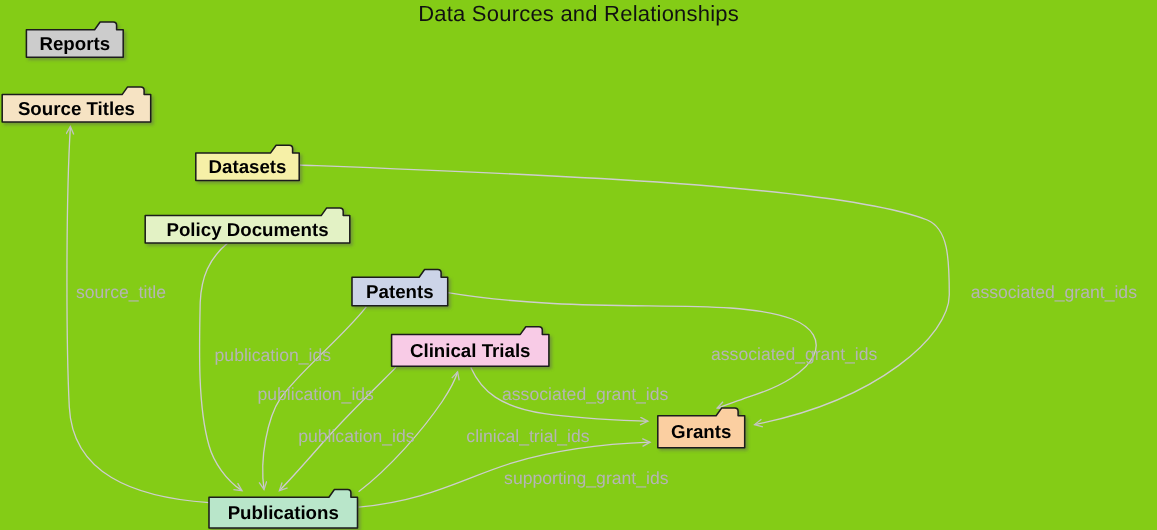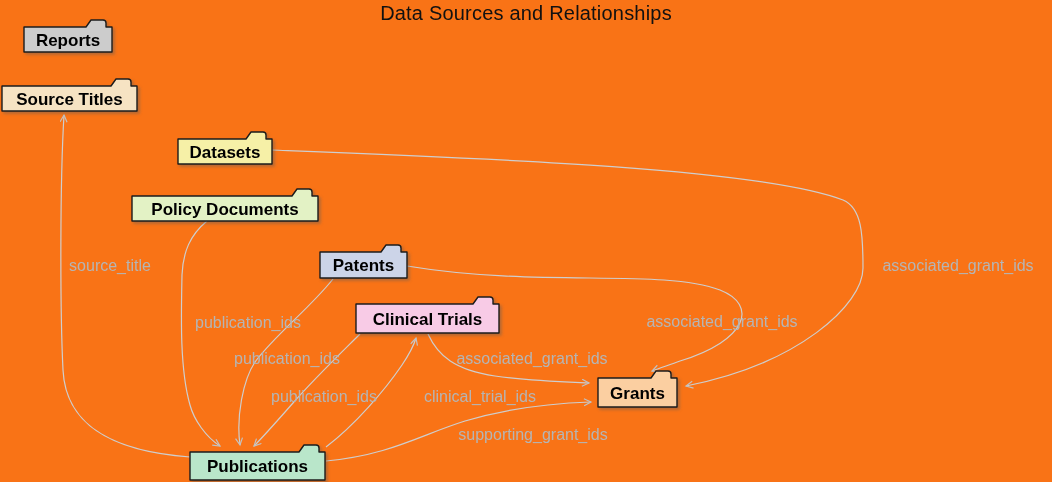--- a/index.html
+++ b/index.html
@@ -1,16 +1,16 @@
 <!DOCTYPE html>
 <html><head>
 <meta charset="utf-8">
 <style>
   html,body{margin:0;padding:0;background:#ffffff;}
-  .canvas{position:relative;width:1052px;height:482px;background:#f97316;overflow:hidden;
+  .canvas{position:relative;width:1052px;height:482px;background:#84cc16;overflow:hidden;
           font-family:"Liberation Sans", sans-serif;}
   .title{position:absolute;left:0;top:2px;width:1052px;text-align:center;
          font-size:20px;color:#111111;letter-spacing:0.2px;}
   svg{position:absolute;left:0;top:0;}
   .edge{fill:none;stroke-width:1.2px;}
   .edge-label{font-size:16px;text-anchor:middle;}
   .folder{stroke:#1c1c1c;stroke-width:1.4px;stroke-linejoin:round;
           filter:drop-shadow(2px 2.5px 1.5px rgba(90,90,90,0.45));}
   .node-label{font-size:17px;font-weight:bold;fill:#000000;text-anchor:middle;}
 </style>

